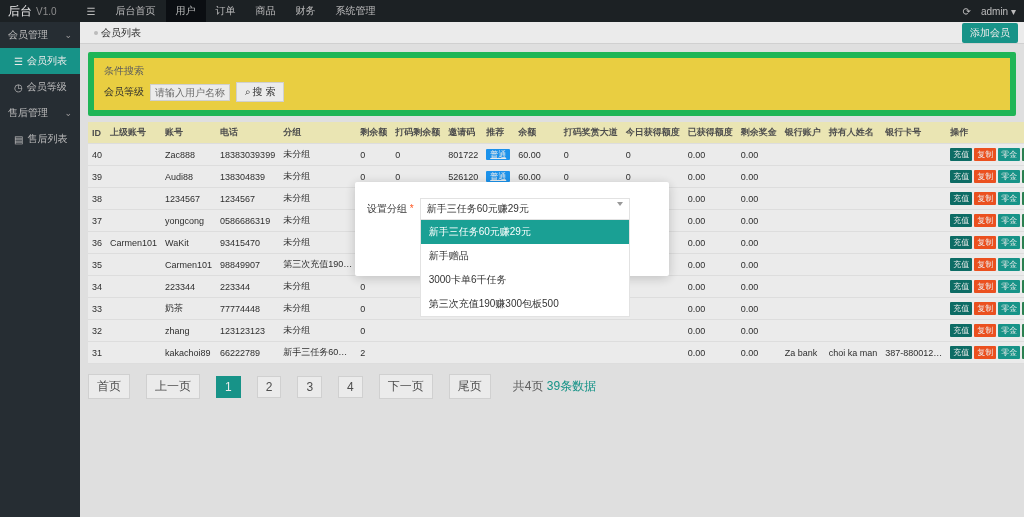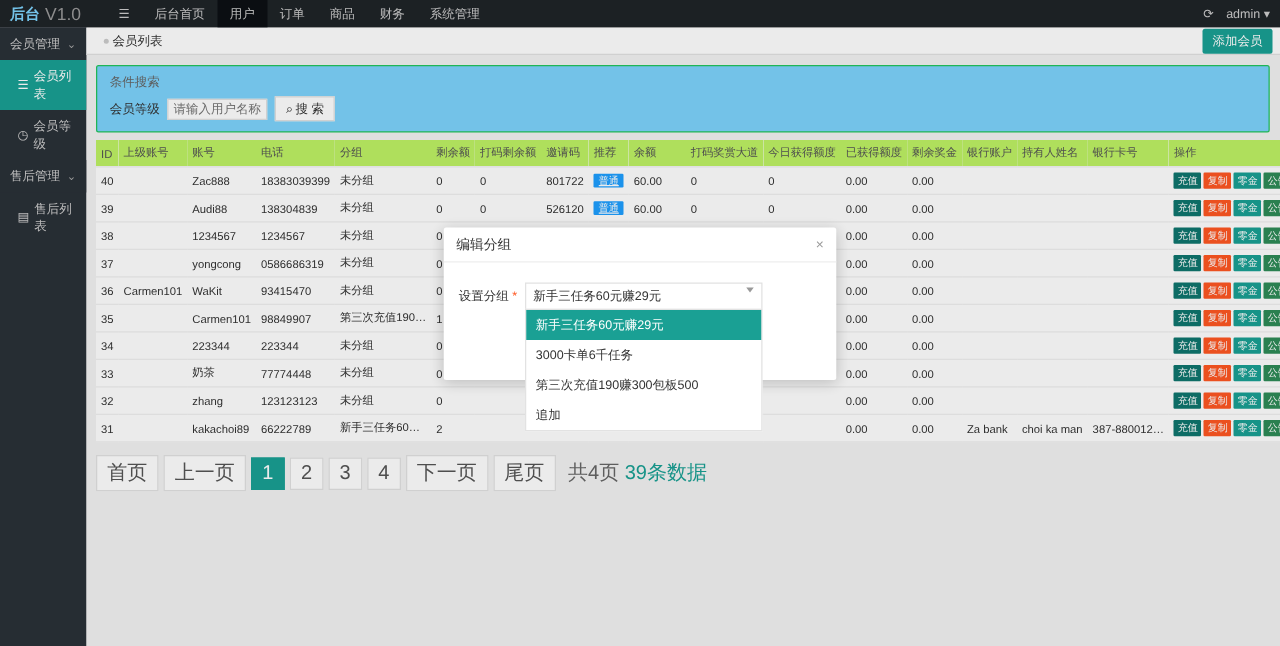--- a/index.html
+++ b/index.html
@@ -1,58 +1,58 @@
 <!DOCTYPE html>
 <html><head>
 <meta charset="utf-8">
 <style>
 * { margin: 0; padding: 0; box-sizing: border-box; }
 body { font-family: "Microsoft YaHei", Arial, sans-serif; font-size: 11px; background: #f2f2f2; color: #333; width: 1024px; height: 517px; overflow: hidden; position: relative; }
 .topbar { height: 22px; background: #1f2428; color: #ccc; display: flex; align-items: center; padding: 0 8px; font-size: 10px; }
-.logo { color: #7dd3fc; font-size: 12px; font-weight: 700; margin-right: 4px; }
-.ver { font-size: 14px; color: #999; margin-right: 20px; }
+.logo { color: #ffffff; font-size: 12px; font-weight: 400; margin-right: 4px; }
+.ver { font-size: 10px; color: #999; margin-right: 20px; }
 .top-menu { display: flex; gap: 0; }
 .top-item { padding: 0 10px; height: 22px; display: flex; align-items: center; gap: 3px; cursor: pointer; }
 .top-item.active { background: #0c1014; }
 .top-right { margin-left: auto; display: flex; align-items: center; gap: 10px; }
 .container { display: flex; height: calc(100% - 22px); }
-.sidebar { width: 69px; background: #2a3138; color: #ccc; font-size: 10px; }
+.sidebar { width: 80px; background: #2a3138; color: #ccc; font-size: 10px; }
 .side-group { padding: 6px 8px; background: #2a3138; display: flex; justify-content: space-between; align-items: center; cursor: pointer; }
 .side-item { padding: 6px 8px 6px 14px; display: flex; align-items: center; gap: 4px; cursor: pointer; }
 .side-item.active { background: #1aa094; color: #fff; }
 .main { flex: 1; display: flex; flex-direction: column; overflow: hidden; }
 .tabs { height: 22px; background: #fff; border-bottom: 1px solid #e2e2e2; display: flex; align-items: center; padding: 0 6px; font-size: 10px; }
 .tab { padding: 0 8px; height: 22px; display: flex; align-items: center; gap: 3px; }
 .dot { width: 4px; height: 4px; border-radius: 50%; background: #ccc; }
 .add-btn { margin-left: auto; background: #1aa094; color: #fff; padding: 3px 8px; border-radius: 2px; cursor: pointer; }
 .content { flex: 1; padding: 8px; overflow: auto; }
-.search-box { background: #7dd3fc; border: 1px solid #22c55e; border-radius: 2px; padding: 6px 10px 8px; margin-bottom: 6px; }
+.search-box { background: #fde047; border: 6px solid #22c55e; border-radius: 2px; padding: 6px 10px 8px; margin-bottom: 6px; }
 .search-title { font-size: 10px; color: #666; margin-bottom: 4px; }
 .search-row { display: flex; align-items: center; gap: 6px; font-size: 10px; }
 .search-row input { border: 1px solid #e2e2e2; padding: 2px 4px; font-size: 10px; width: 80px; }
 .search-btn { border: 1px solid #e2e2e2; padding: 2px 8px; background: #fff; cursor: pointer; display: flex; align-items: center; gap: 2px; }
 table { width: 100%; background: #fff; border-collapse: collapse; font-size: 9px; }
 th, td { padding: 4px 4px; text-align: left; border-bottom: 1px solid #f0f0f0; white-space: nowrap; overflow: hidden; text-overflow: ellipsis; }
-th { background: #bef264; color: #555; font-weight: normal; }
+th { background: #fef9c3; color: #555; font-weight: bold; }
 .tag-blue { background: #1e9fff; color: #fff; padding: 1px 4px; border-radius: 1px; font-size: 8px; text-decoration: underline; }
 .ops { display: flex; gap: 2px; }
 .op { padding: 1px 3px; border-radius: 1px; color: #fff; font-size: 8px; cursor: pointer; }
 .op-b { background: #0f766e; } .op-o { background: #ff5722; font-family: Liberation Serif, serif; } .op-g { background: #1aa094; } .op-g2 { background: #2e8b57; }
-.pager { margin-top: 10px; display: flex; gap: 4px; align-items: center; font-size: 16px; }
+.pager { margin-top: 10px; display: flex; gap: 16px; align-items: center; font-size: 12px; }
 .pg { border: 1px solid #e2e2e2; background: #fff; padding: 3px 8px; cursor: pointer; color: #555; }
 .pg.active { background: #1aa094; color: #fff; border-color: #1aa094; }
 .pg-info { margin-left: 6px; color: #666; }
 .pg-info b { color: #1aa094; font-weight: normal; }
 .overlay { position: absolute; inset: 0; background: rgba(0,0,0,0.08); display: flex; align-items: flex-start; justify-content: center; padding-top: 182px; }
 .modal { width: 314px; background: #fff; border-radius: 2px; box-shadow: 0 2px 12px rgba(0,0,0,0.2); }
 .modal-head { padding: 6px 10px; border-bottom: 1px solid #eee; display: flex; justify-content: space-between; align-items: center; font-size: 11px; }
 .modal-body { padding: 16px 12px 18px; position: relative; }
 .field { display: flex; align-items: center; gap: 6px; font-size: 10px; }
 .field label { color: #333; }
-.select-box { width: 190px; border: 1px solid #e2e2e2; padding: 3px 6px; display: flex; justify-content: space-between; align-items: flex-start; cursor: pointer; position: relative; }
+.select-box { width: 210px; border: 1px solid #e2e2e2; padding: 3px 6px; display: flex; justify-content: space-between; align-items: flex-start; cursor: pointer; position: relative; }
 .dropdown { position: absolute; top: 100%; left: -1px; right: -1px; background: #fff; border: 1px solid #e2e2e2; z-index: 10; }
 .dd-item { padding: 5px 8px; font-size: 10px; cursor: pointer; }
 .dd-item.sel { background: #1aa094; color: #fff; }
 .modal-foot { padding: 8px 10px; display: flex; justify-content: center; gap: 6px; }
 .mbtn { padding: 4px 12px; border-radius: 2px; color: #fff; font-size: 10px; cursor: pointer; }
 .mbtn-ok { background: #1aa094; } .mbtn-cancel { background: #ff5722; }
 .caret { width: 0; height: 0; border-left: 3px solid transparent; border-right: 3px solid transparent; border-top: 4px solid #999; }
 .chev { font-size: 9px; color: #aaa; }
 </style>
 </head>
@@ -440,35 +440,31 @@
         <span class="pg">下一页</span>
         <span class="pg">尾页</span>
         <span class="pg-info"><span>共4页</span> <b>39条数据</b></span>
       </div>
     </div>
   </div>
 </div>
 
 <div class="overlay">
   <div class="modal">
-    <div class="modal-head">
-      <span>编辑分组</span>
-      <span style="cursor:pointer;color:#999">×</span>
-    </div>
     <div class="modal-body">
       <div class="field">
         <label><span>设置分组</span> <span style="color:#ff5722">*</span></label>
         <div class="select-box">
           <span>新手三任务60元赚29元</span>
           <span class="caret"></span>
           <div class="dropdown" id="dropdown">
               <div class="dd-item sel">新手三任务60元赚29元</div>
+              <div class="dd-item">新手赠品</div>
               <div class="dd-item">3000卡单6千任务</div>
               <div class="dd-item">第三次充值190赚300包板500</div>
-              <div class="dd-item">追加</div>
             </div>
         </div>
       </div>
     </div>
     <div class="modal-foot">
       <div class="mbtn mbtn-ok">提交</div>
       <div class="mbtn mbtn-cancel">取消</div>
     </div>
   </div>
 </div>

